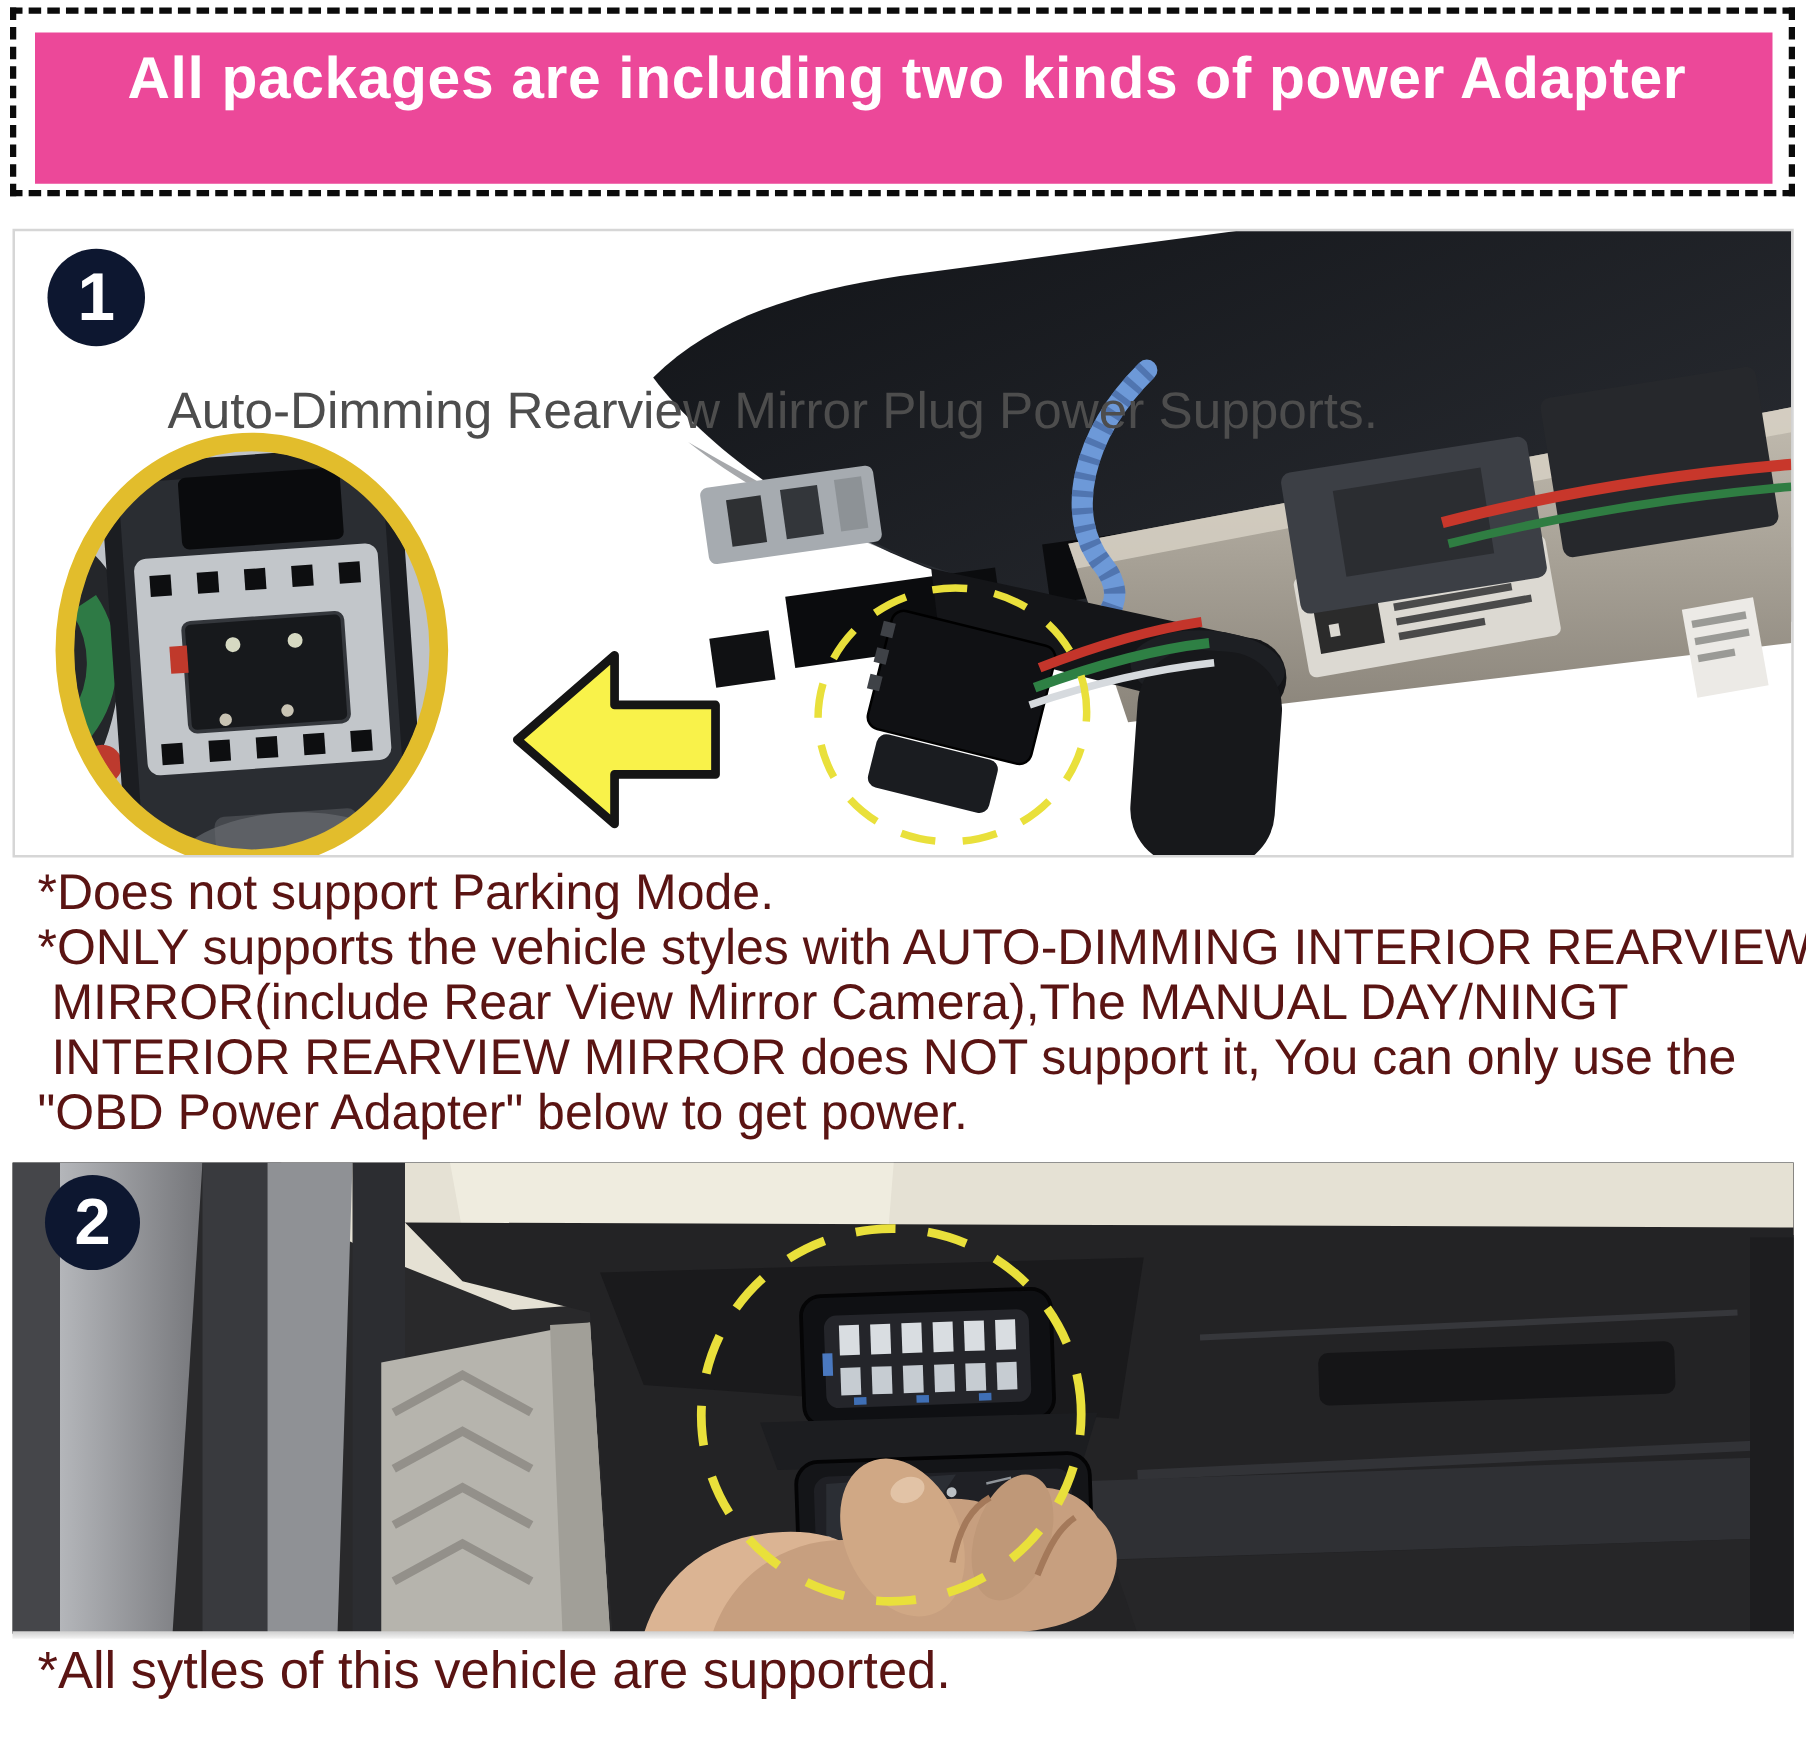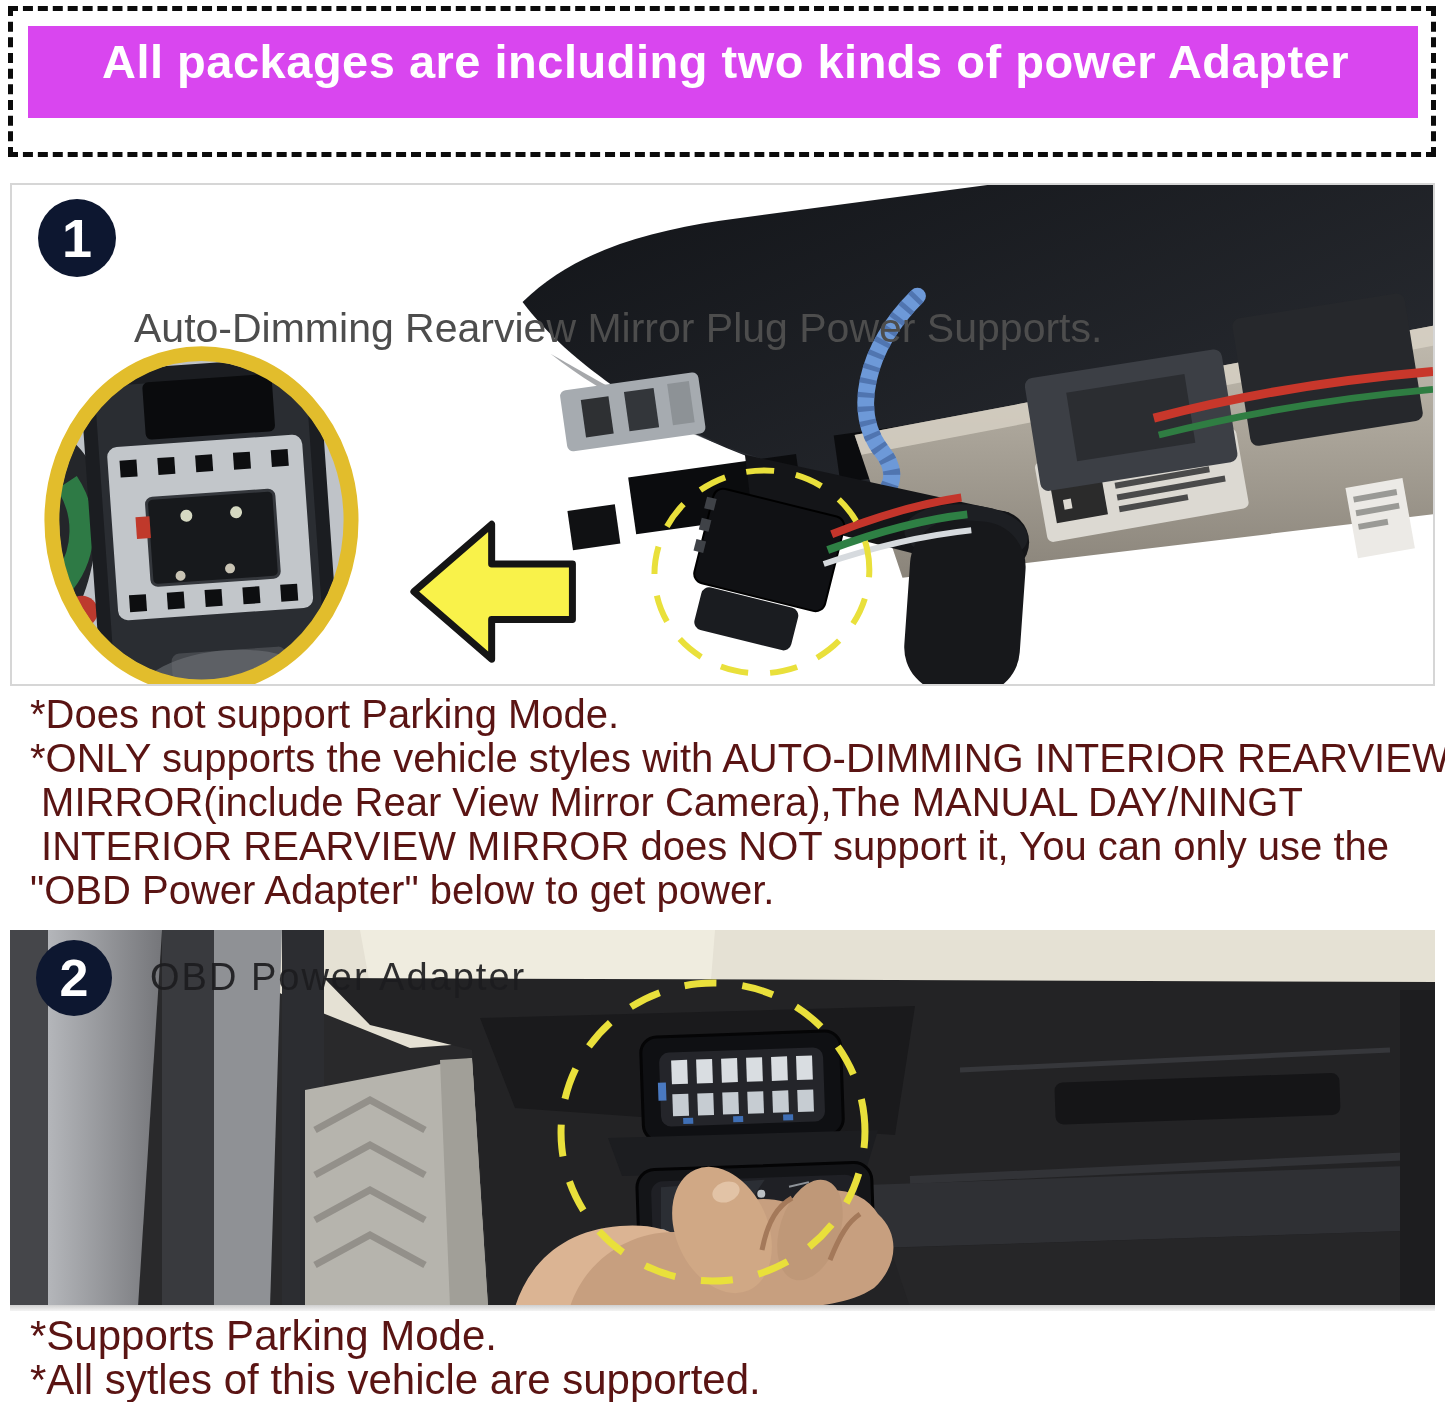--- a/index.html
+++ b/index.html
@@ -6,22 +6,22 @@
   .page{
     position:relative;width:1445px;height:1402px;background:#ffffff;
     font-family:"Liberation Sans", sans-serif;overflow:hidden;
   }
   
   .banner-border{
     position:absolute;left:8px;top:6px;width:1428px;height:151px;
     border:5px dashed #0b0b0b;box-sizing:border-box;background:#ffffff;
   }
   .banner{
-    position:absolute;left:28px;top:26px;width:1390px;height:92px;
-    background:#d946ef;box-sizing:border-box;
+    position:absolute;left:28px;top:26px;width:1390px;height:121px;
+    background:#ec4899;box-sizing:border-box;
   }
   .banner-title{
     position:absolute;left:74px;top:9px;width:1280px;
     color:#ffffff;font-size:47px;font-weight:bold;line-height:54px;
     letter-spacing:0.5px;
   }
   
   .panel1{
     position:absolute;left:10px;top:183px;width:1425px;height:503px;
     background:#ffffff;border:2px solid #d6d6d6;box-sizing:border-box;
@@ -300,22 +300,20 @@
         <path d="M 752 320 C 758 290 768 276 782 268 M 820 330 C 830 305 838 292 850 284" fill="none" stroke="#a4795a" stroke-width="5"></path>
         <ellipse cx="716" cy="262" rx="14" ry="10" fill="#e2c3a6" transform="rotate(-20 716 262)"></ellipse>
       </g>
 
       <ellipse cx="703" cy="202" rx="152" ry="149" fill="none" stroke="#e9e03b" stroke-width="7" stroke-dasharray="32 26" transform="rotate(-6 703 202)"></ellipse>
     </svg>
 
     <div class="badge badge2">
       <span>2</span>
     </div>
-    <div class="label2">OBD Power Adapter</div>
   </div>
   <div class="photo-edge"></div>
 
   <div class="note note2">
-    <div>*Supports Parking Mode.</div>
     <div>*All sytles of this vehicle are supported.</div>
   </div>
 
 </div>
 
 </body></html>

